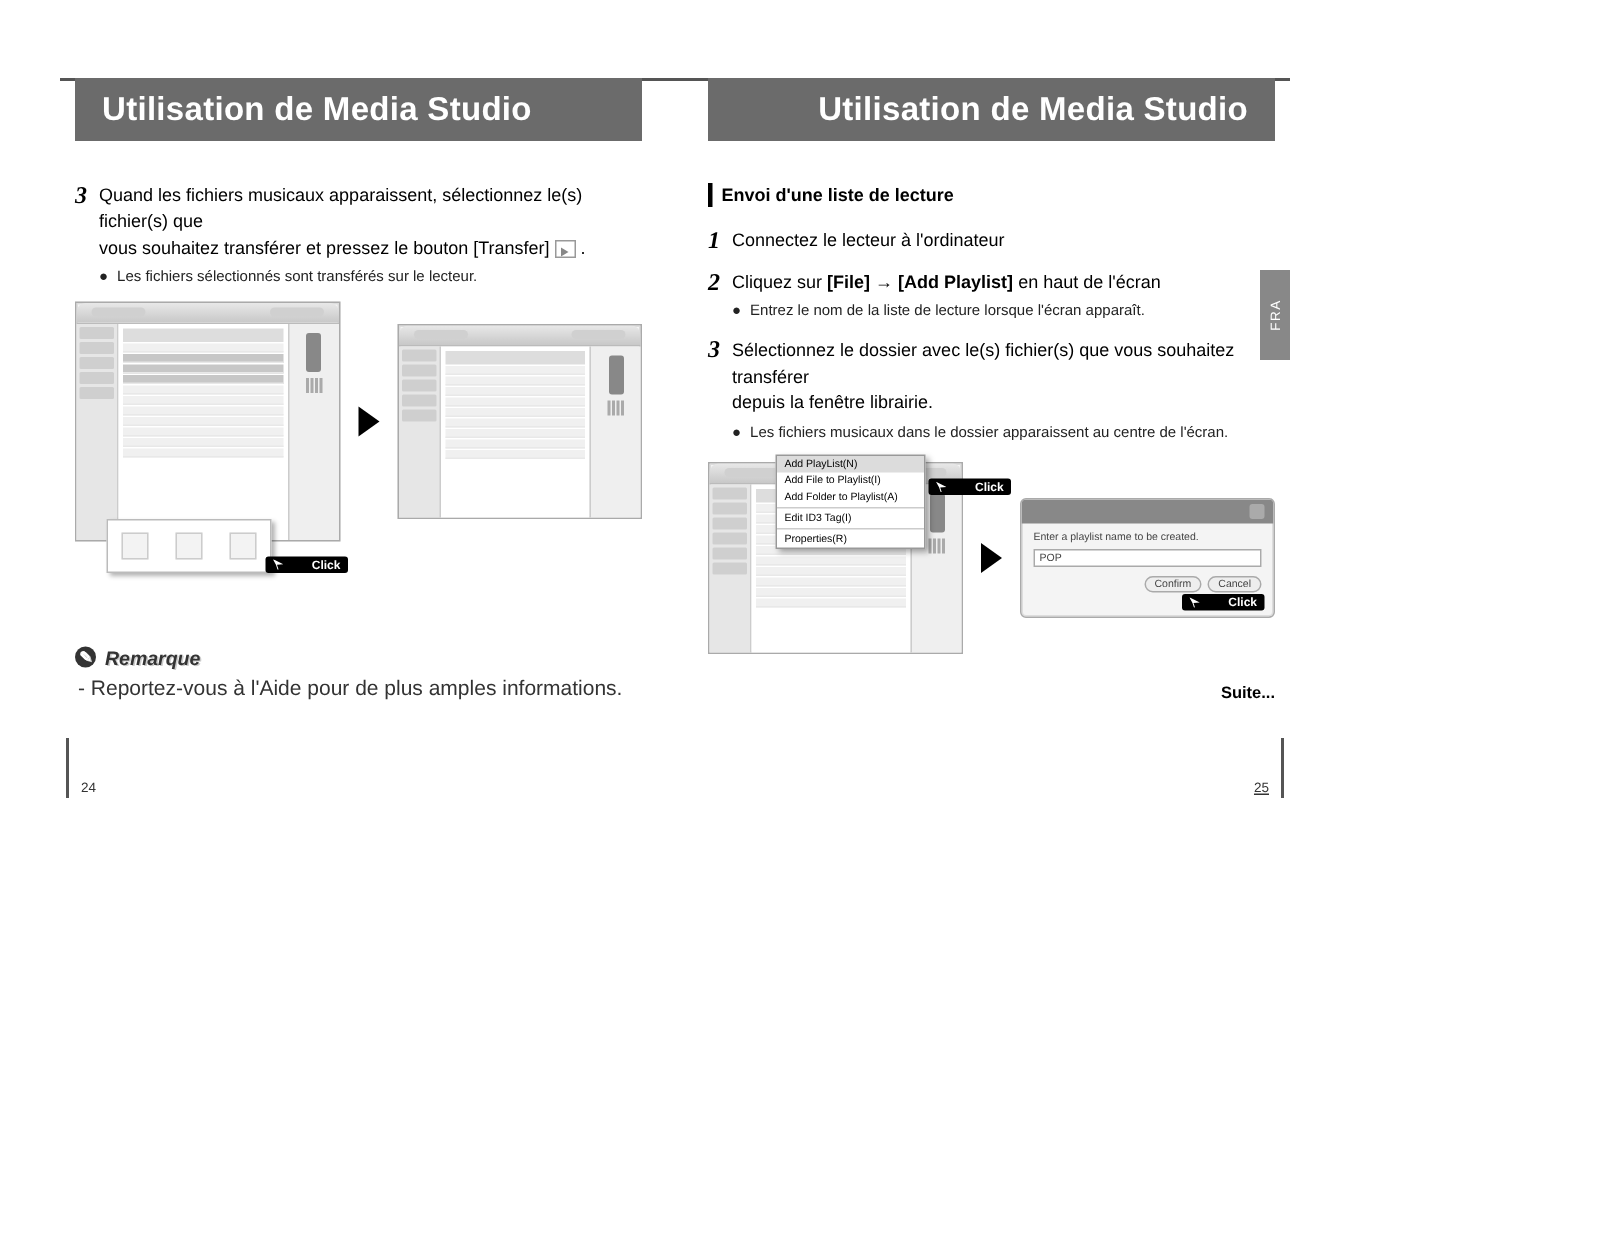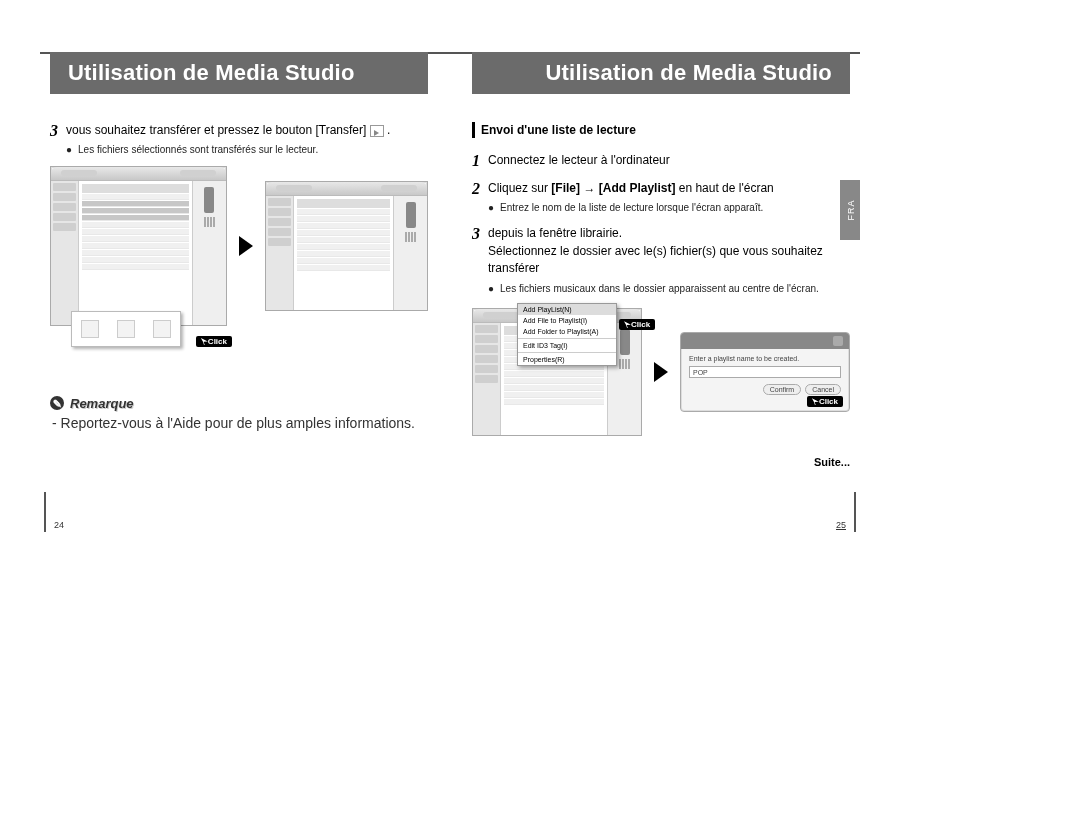--- a/index.html
+++ b/index.html
@@ -111,21 +111,21 @@
   .bars{ display:flex;gap:1px;}
   .bars span{width:2px;height:10px;background:#aaa;}
 
   .popup-strip{
     position:absolute; left:20px; bottom:-22px; width:110px; height:36px; background:#fff; border:1px solid #bbb;
     box-shadow:2px 2px 3px rgba(0,0,0,.3); display:flex;align-items:center;justify-content:space-around;
   }
   .popup-strip .ic{ width:18px;height:18px;border:1px solid #ccc;background:#f3f3f3;}
   .click-badge{
     position:absolute; background:#000;color:#fff;font-size:8px;font-weight:bold;padding:1px 5px;border-radius:2px;
-    display:flex;align-items:center;gap:0;
+    display:flex;align-items:center;gap:19px;
   }
   .click-badge .ptr{width:7px;height:7px;background:#fff;clip-path:polygon(0 0,100% 50%,40% 55%,55% 100%,45% 100%,30% 55%,0 0);}
 
   .menu-pop{
     position:absolute; left:44px; top:-6px; width:100px; background:#fff;border:1px solid #999;
     box-shadow:2px 2px 4px rgba(0,0,0,.35); font-size:7px; z-index:5;
   }
   .menu-pop div{padding:2px 5px;white-space:nowrap;overflow:hidden;text-overflow:ellipsis;}
   .menu-pop .sep{height:1px;padding:0;background:#ccc;margin:1px 0;}
   .menu-pop .hi{background:#dcdcdc;}
@@ -148,20 +148,21 @@
   <div class="hr-top"></div>
 
   <div class="spread">
 
     <div class="page left">
       <div class="title-bar">Utilisation de Media Studio</div>
 
       <div class="step">
         <div class="step-num">3</div>
         <div class="step-body">
+          <div class="main">Quand les fichiers musicaux apparaissent, sélectionnez le(s) fichier(s) que</div>
           <div class="main">
             <span>vous souhaitez transférer et pressez le bouton [Transfer] </span>
             <span class="transfer-icon"></span>
             <span> .</span>
           </div>
           <div class="bullet">
             <span class="dot">●</span>
             <span>Les fichiers sélectionnés sont transférés sur le lecteur.</span>
           </div>
         </div>
@@ -294,22 +295,22 @@
           <div class="bullet">
             <span class="dot">●</span>
             <span>Entrez le nom de la liste de lecture lorsque l'écran apparaît.</span>
           </div>
         </div>
       </div>
 
       <div class="step" style="margin-top:10px;">
         <div class="step-num">3</div>
         <div class="step-body">
+          <div class="main">Sélectionnez le dossier avec le(s) fichier(s) que vous souhaitez transférer</div>
           <div class="main">depuis la fenêtre librairie.</div>
-          <div class="main">Sélectionnez le dossier avec le(s) fichier(s) que vous souhaitez transférer</div>
           <div class="bullet">
             <span class="dot">●</span>
             <span>Les fichiers musicaux dans le dossier apparaissent au centre de l'écran.</span>
           </div>
         </div>
       </div>
 
       <div class="figrow" style="margin-top:12px;">
         <div class="app-window mid lib-window">
           <div class="app-titlebar"></div>

